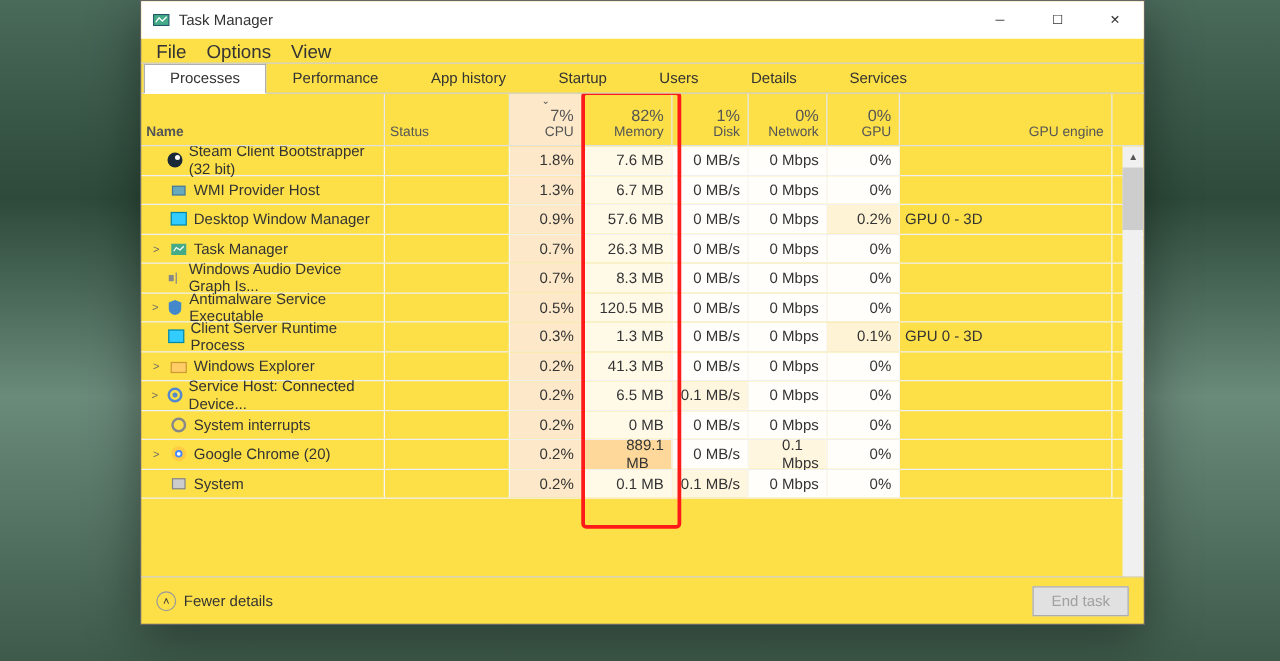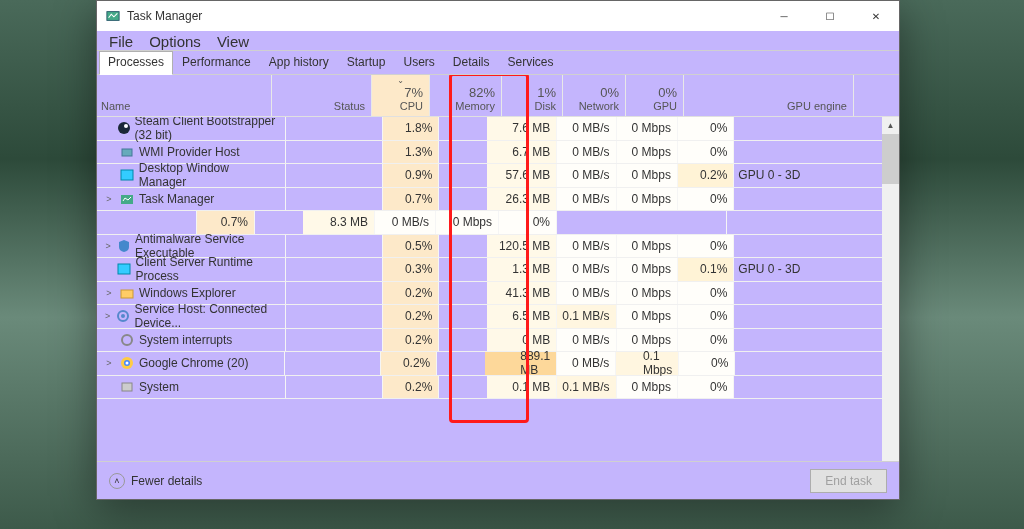--- a/index.html
+++ b/index.html
@@ -12,25 +12,25 @@
   overflow: hidden;
   position: relative;
 }
 .desktop-bg {
   position: absolute;
   inset: 0;
   background: linear-gradient(to bottom, #4a6a5a 0%, #2d4a3a 30%, #6a8a7a 60%, #3d5a4a 100%);
 }
 .window {
   position: absolute;
-  left: 96px;
+  left: 112px;
   top: 0;
   width: 804px;
   height: 500px;
-  background: #c4b5fd;
+  background: #fde047;
   box-shadow: 0 10px 40px rgba(0,0,0,0.4);
   border: 1px solid #666;
   display: flex;
   flex-direction: column;
 }
 .titlebar {
   height: 30px;
   background: #ffffff;
   display: flex;
   align-items: center;
@@ -76,21 +76,21 @@
   color: #333;
 }
 .tabbar {
   height: 24px;
   display: flex;
   padding-left: 2px;
   border-bottom: 1px solid #d0d0d0;
   font-size: 12px;
 }
 .tabbar .tab {
-  padding: 3px 8px;
+  padding: 3px 20px;
   color: #333;
   position: relative;
   border: 1px solid transparent;
   border-bottom: none;
 }
 .tabbar .tab.active {
   background: #fff;
   border-color: #b0b0b0;
   border-bottom: 1px solid #fff;
   margin-bottom: -1px;
@@ -110,22 +110,22 @@
 .th {
   border-right: 1px solid #e8e8e8;
   display: flex;
   flex-direction: column;
   justify-content: flex-end;
   padding: 4px 6px 4px 4px;
   text-align: right;
 }
 .th.left { text-align: left; }
 .th .pct { font-size: 13px; }
-.th.name { width: 175px; }
-.th.status { width: 100px; text-align: right; }
+.th.name { width: 195px; font-weight: bold; }
+.th.status { width: 100px; }
 .th.cpu { width: 58px; background: #fde9c9; position: relative; }
 .th.cpu .sort-caret { position: absolute; top: 1px; left: 50%; transform: translateX(-50%); font-size: 8px; }
 .th.memory { width: 72px; }
 .th.disk { width: 61px; }
 .th.network { width: 63px; }
 .th.gpu { width: 58px; }
 .th.engine { width: 170px; text-align: right; }
 
 .tbody {
   overflow-y: scroll;
@@ -140,21 +140,21 @@
   color: #333;
   border-bottom: 1px solid #f0f0f0;
 }
 .td { padding: 0 6px 0 4px; border-right: 1px solid #f5f5f5; height: 100%; display: flex; align-items: center; }
 .td.name { width: 195px; padding-left: 6px; }
 .td.name .expand { width: 12px; display: inline-flex; justify-content: center; color: #666; font-size: 9px; }
 .td.name .picon { width: 16px; height: 16px; margin: 0 4px; display: inline-flex; align-items: center; justify-content: center; }
 .td.status { width: 100px; }
 .td.num { justify-content: flex-end; }
 .td.cpu { width: 58px; background: #fde9c9; }
-.td.memory { width: 72px; background: #fff9e8; margin-left: 48px; }
+.td.memory { width: 72px; background: #fff9e8; }
 .td.disk { width: 61px; background: #fffefa; }
 .td.network { width: 63px; background: #fffefa; }
 .td.gpu { width: 58px; background: #fffefa; }
 .td.engine { width: 170px; }
 
 .td.memory.high { background: #fdd89a; padding-left: 48px; }
 .td.gpu.dim { background: #fff3d6; }
 .td.disk.dim { background: #fff6e0; }
 .td.network.dim { background: #fff6e0; padding-left: 28px; }
 
@@ -357,20 +357,30 @@
           </div>
           <div class="td status"></div>
           <div class="td num cpu">0.7%</div>
           <div class="td num memory">26.3 MB</div>
           <div class="td num disk">0 MB/s</div>
           <div class="td num network">0 Mbps</div>
           <div class="td num gpu">0%</div>
           <div class="td engine"></div>
         </div>
         <div class="trow">
+          <div class="td name">
+            <span class="expand"></span>
+            <span class="picon">
+              <svg width="14" height="14">
+                <rect x="2" y="5" width="4" height="5" fill="#888"></rect>
+                <path d="M8 3 L8 12" stroke="#888"></path>
+              </svg>
+            </span>
+            <span>Windows Audio Device Graph Is...</span>
+          </div>
           <div class="td status"></div>
           <div class="td num cpu">0.7%</div>
           <div class="td num memory">8.3 MB</div>
           <div class="td num disk">0 MB/s</div>
           <div class="td num network">0 Mbps</div>
           <div class="td num gpu">0%</div>
           <div class="td engine"></div>
         </div>
         <div class="trow">
           <div class="td name">

